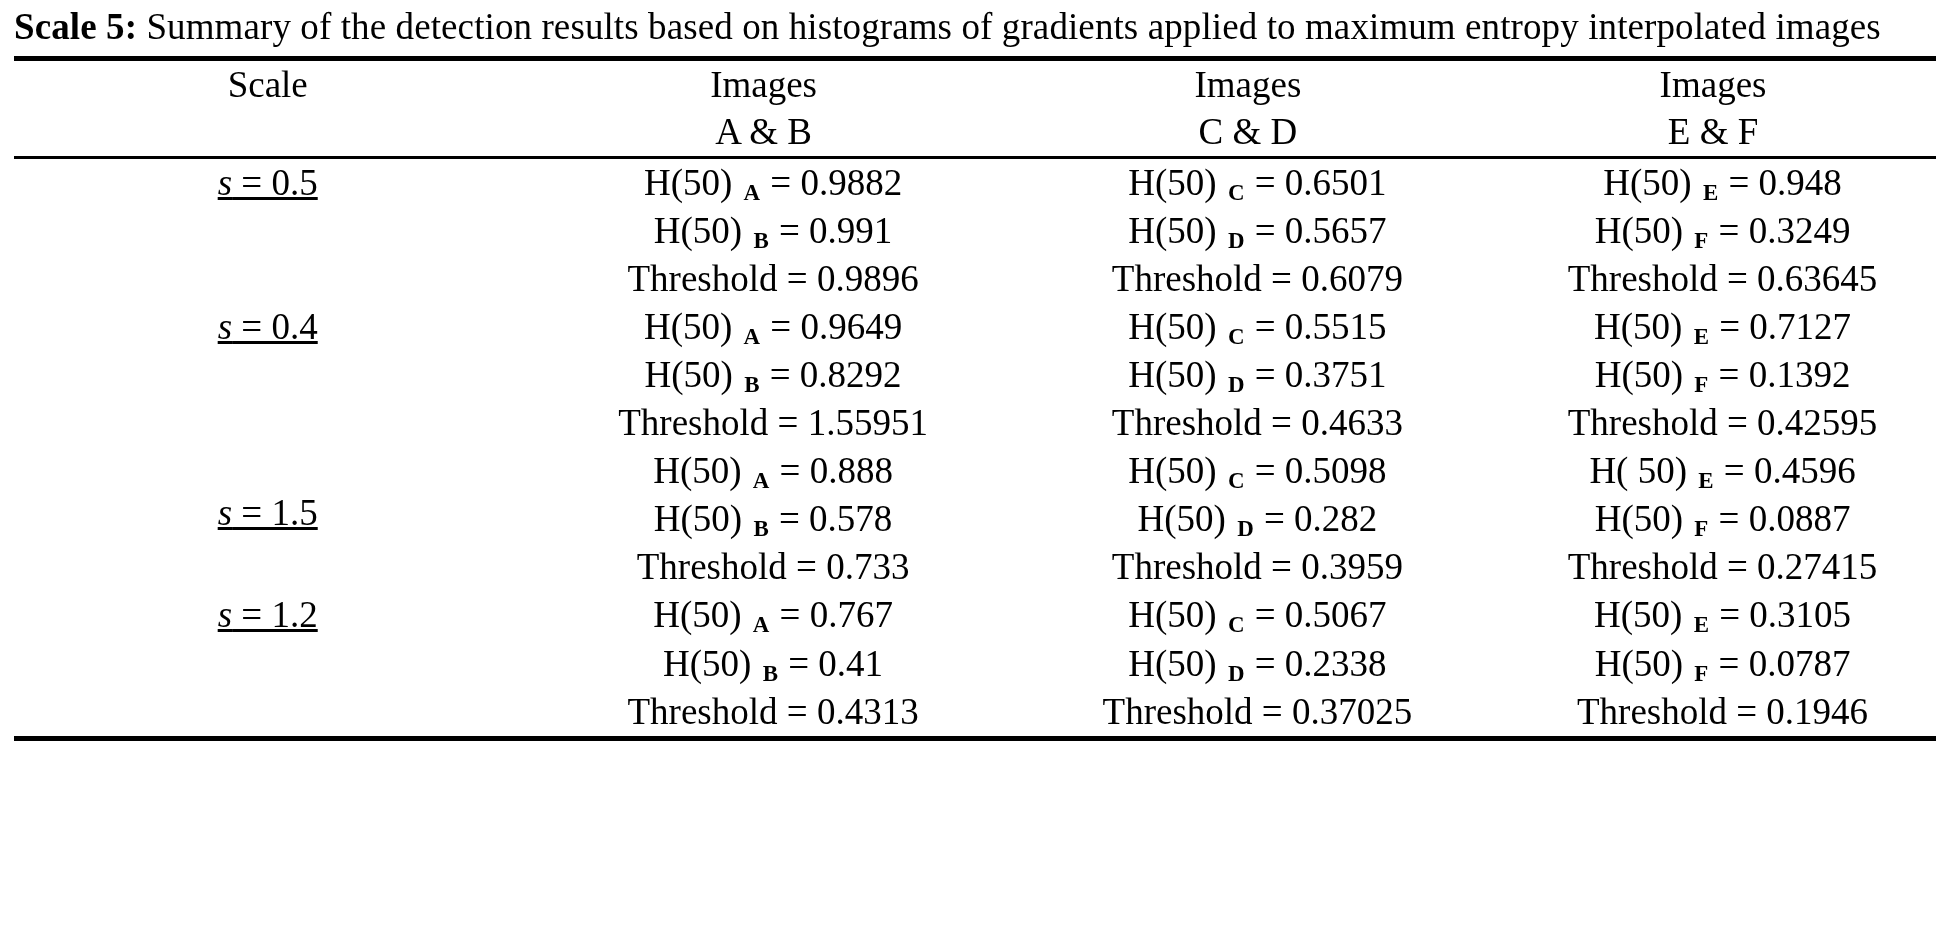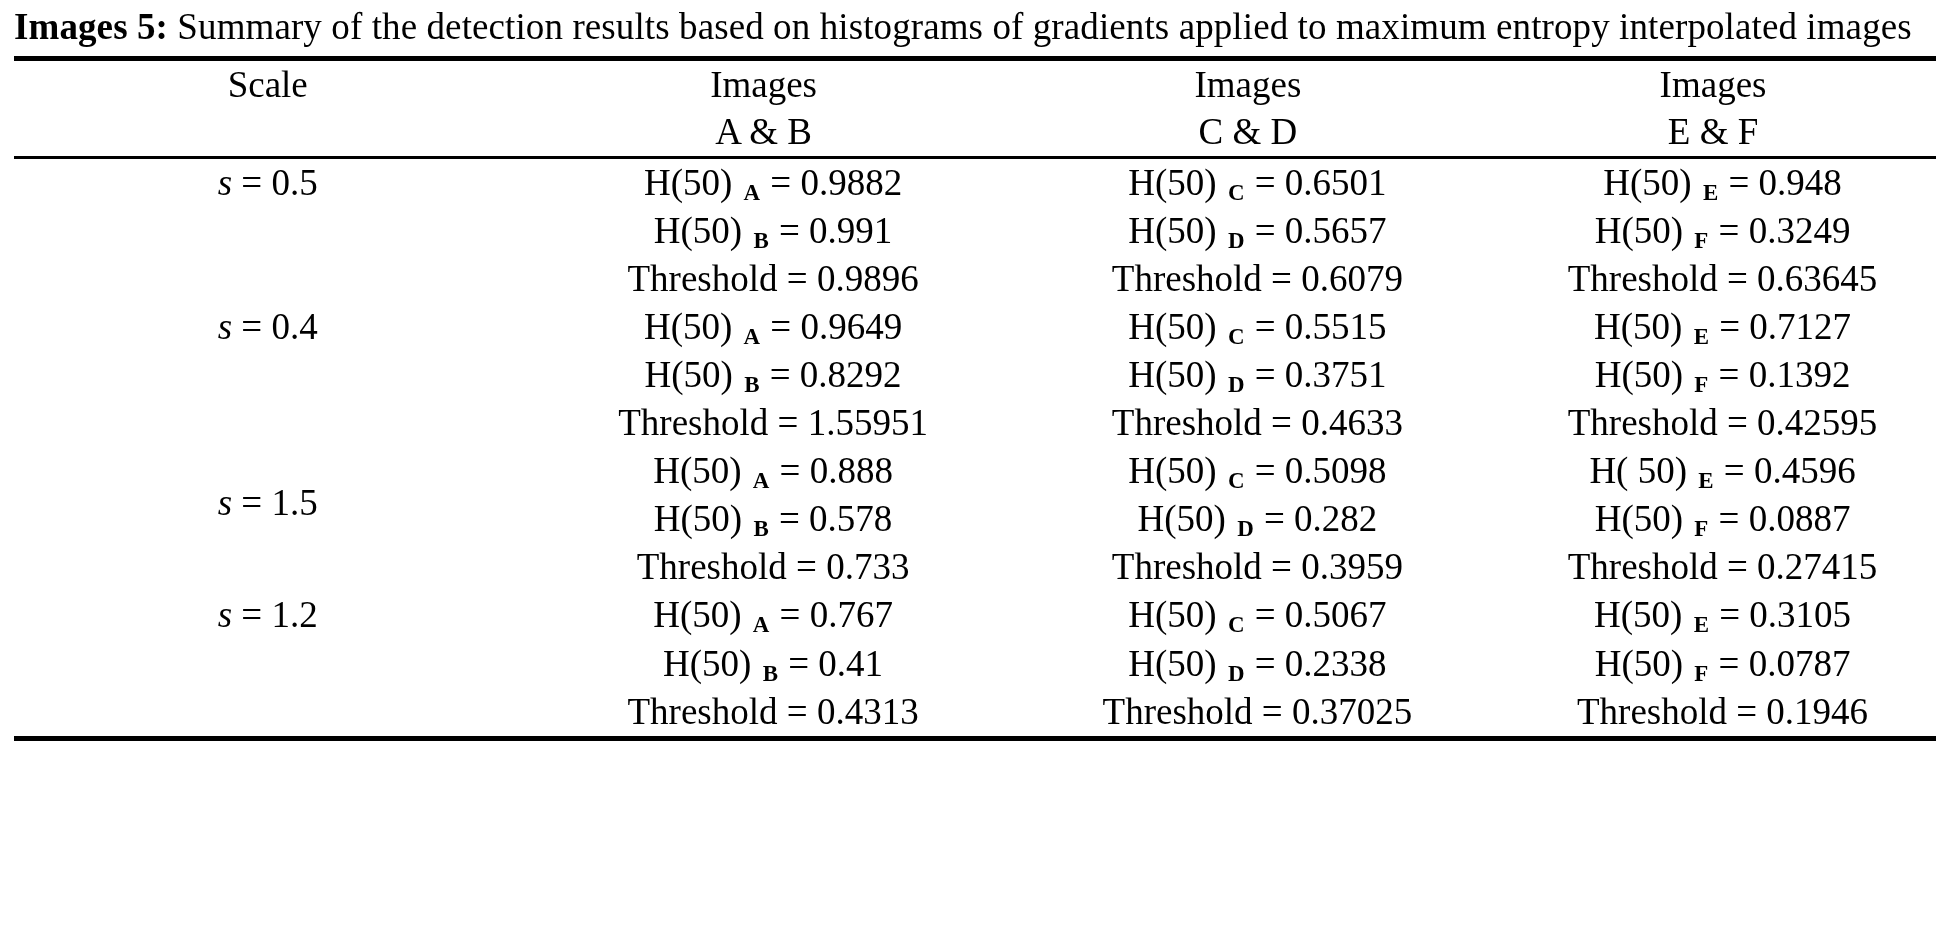--- a/index.html
+++ b/index.html
@@ -55,41 +55,41 @@
     padding-bottom: 10px;
     line-height: 1.30;
   }
   .col-scale { width: 26.4%; }
   .col-ab    { width: 25.2%; }
   .col-cd    { width: 25.2%; }
   .col-ef    { width: 23.2%; }
 
   .hdr-line { display: block; white-space: nowrap; }
   .cell-line { display: block; white-space: nowrap; margin-left: 19px; }
-  .scale-cell { white-space: nowrap; }
+  .scale-cell { white-space: nowrap; text-decoration: underline; }
   .it { font-style: italic; }
   sub.lbl {
     font-size: 0.62em;
     font-weight: bold;
     vertical-align: baseline;
     position: relative;
     top: 0.22em;
     padding-left: 2px;
     padding-right: 1px;
   }
   .row-15 td { padding-top: 18px; }
-  .row-15 .scale-cell { position: relative; top: 32px; }
+  .row-15 .scale-cell { position: relative; top: 42px; }
 </style>
 </head>
 <body>
 
 <div class="page">
 
   <p class="caption">
-    <span class="caption-label">Images 5:</span><span> Summary of the detection results based on histograms of gradients applied to maximum entropy interpolated images</span>
+    <span class="caption-label">Scale 5:</span><span> Summary of the detection results based on histograms of gradients applied to maximum entropy interpolated images</span>
   </p>
 
   <table class="tbl">
     <colgroup>
       <col class="col-scale">
       <col class="col-ab">
       <col class="col-cd">
       <col class="col-ef">
     </colgroup>
     <thead>

